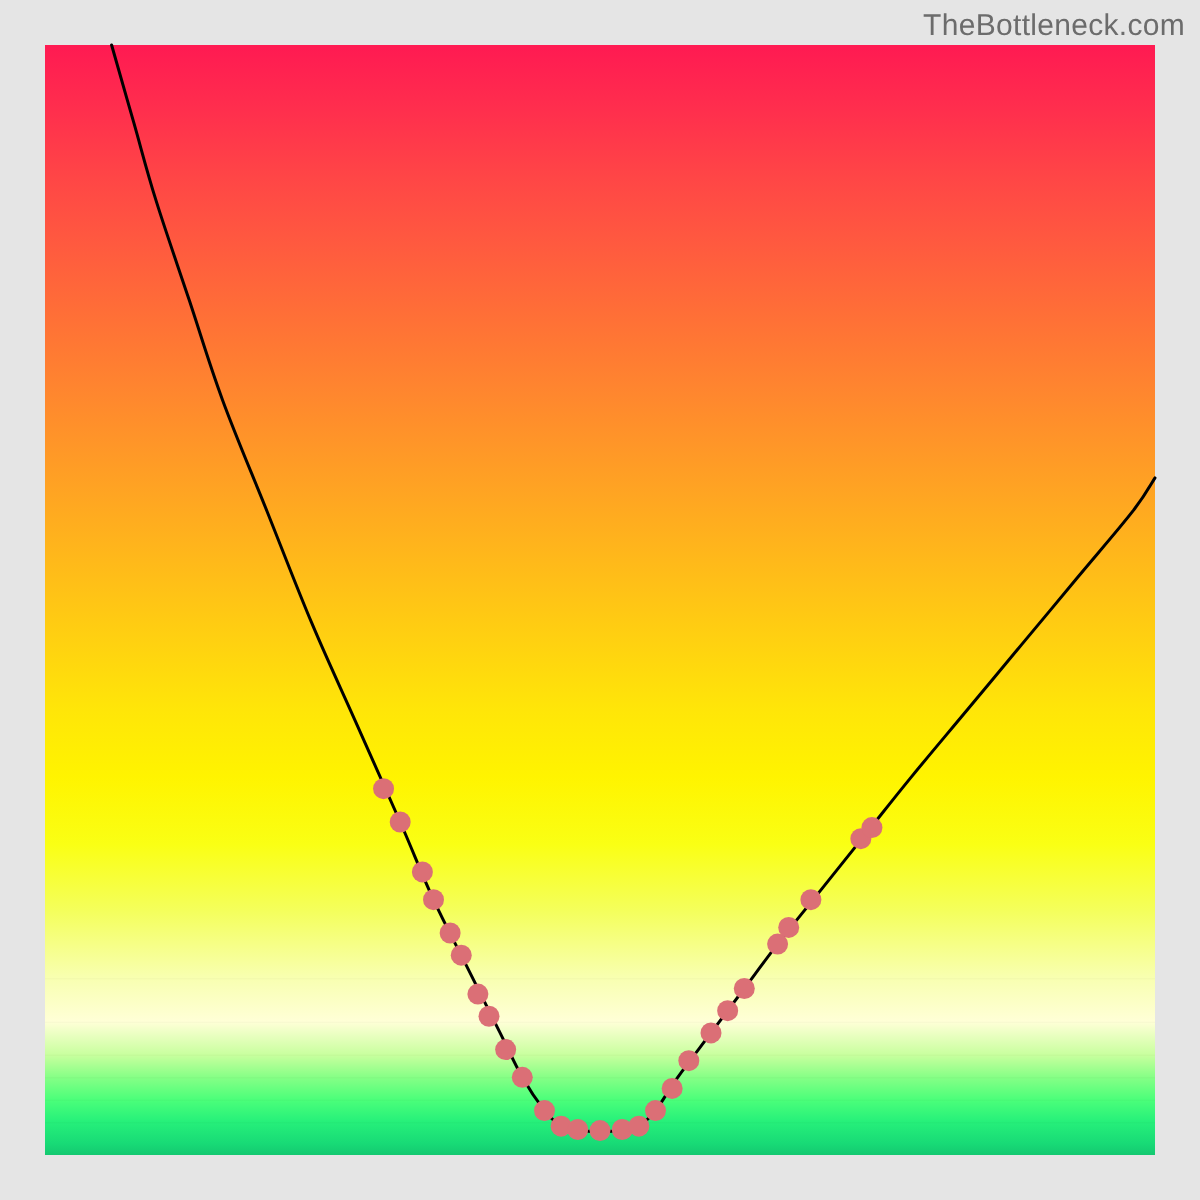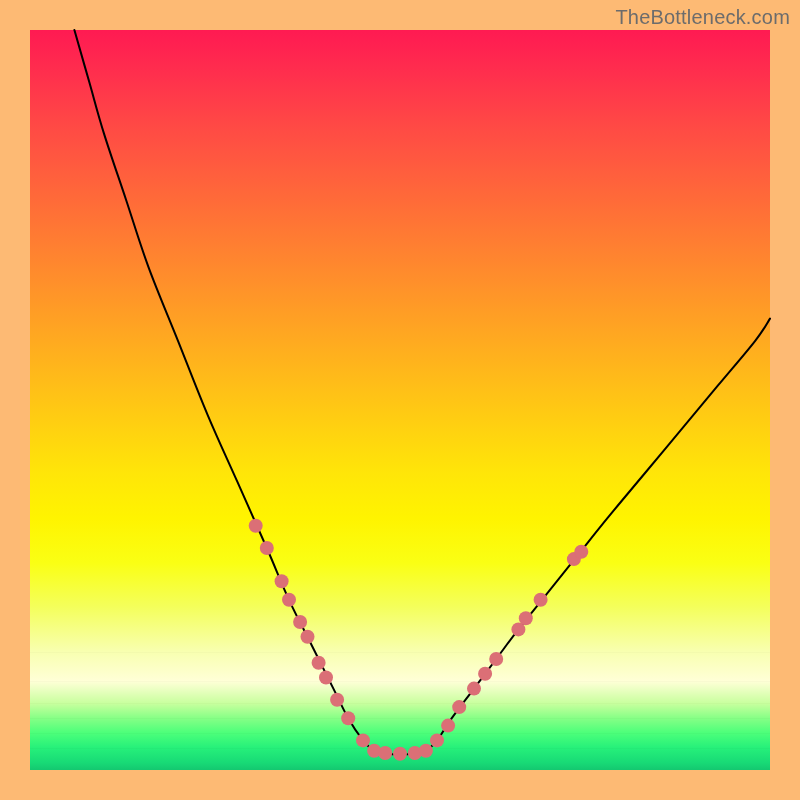--- a/index.html
+++ b/index.html
@@ -8,21 +8,21 @@
     width: 800px;
     height: 800px;
     overflow: hidden;
     background: #000;
     font-family: Arial, Helvetica, sans-serif;
   }
   .frame {
     position: relative;
     width: 800px;
     height: 800px;
-    background: #fdba74;
+    background: #e5e5e5;
   }
   .plot {
     position: absolute;
     left: 30px;
     top: 30px;
     width: 740px;
     height: 740px;
     
     background: linear-gradient(
       to bottom,

